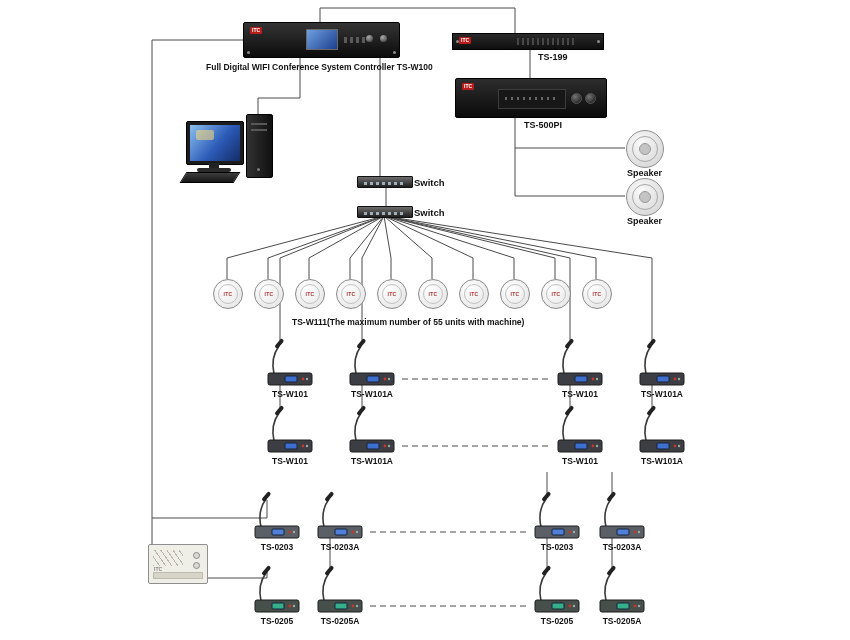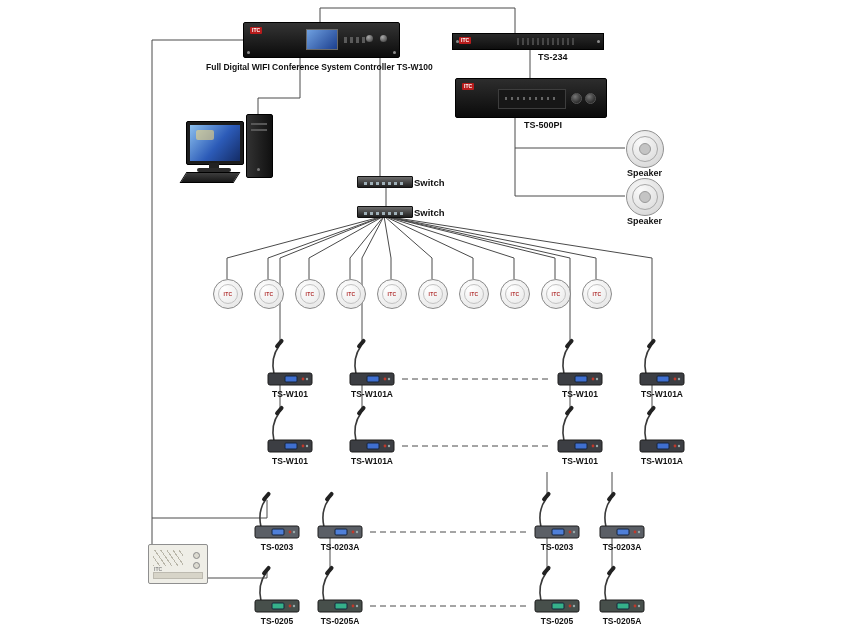--- a/index.html
+++ b/index.html
@@ -128,21 +128,21 @@
     <div class="screw" style="right:3px;bottom:3px;"></div>
   </div>
   <div class="lbl center" style="left:206px;top:62px;width:240px;font-size:8.5px;">Full Digital WIFI Conference System Controller TS-W100</div>
 
   <div class="device ts234">
     <span class="rack-brand" style="top:3px;">ITC</span>
     <div class="ts234-vents"></div>
     <div class="screw" style="left:3px;top:6px;"></div>
     <div class="screw" style="right:3px;top:6px;"></div>
   </div>
-  <div class="lbl" style="left:538px;top:52px;">TS-234</div>
+  <div class="lbl" style="left:538px;top:52px;">TS-199</div>
 
   <div class="device ts500">
     <span class="rack-brand">ITC</span>
     <div class="amp-panel"></div>
     <div class="amp-knob a1"></div>
     <div class="amp-knob a2"></div>
   </div>
   <div class="lbl" style="left:524px;top:120px;">TS-500PI</div>
 
   <div class="device speaker s1"></div>
@@ -160,20 +160,21 @@
     <div class="tower-slot" style="top:8px;"></div>
     <div class="tower-slot" style="top:14px;"></div>
     <div class="tower-dot"></div>
   </div>
 
   <div class="device switch sw1"></div>
   <div class="lbl" style="left:414px;top:177px;font-size:9.5px;">Switch</div>
   <div class="device switch sw2"></div>
   <div class="lbl" style="left:414px;top:207px;font-size:9.5px;">Switch</div>
 
+  <div class="lbl" style="left:292px;top:317px;font-size:8.5px;">TS-W111(The maximum number of 55 units with machine)</div>
 
   <div class="device psu">
     <div class="psu-stripes"></div>
     <div class="psu-dot d1"></div>
     <div class="psu-dot d2"></div>
     <span class="psu-brand">ITC</span>
     <div class="psu-strip"></div>
   </div>
 
 <div class="ceiling-unit" style="left: 213px; top: 279px;">

